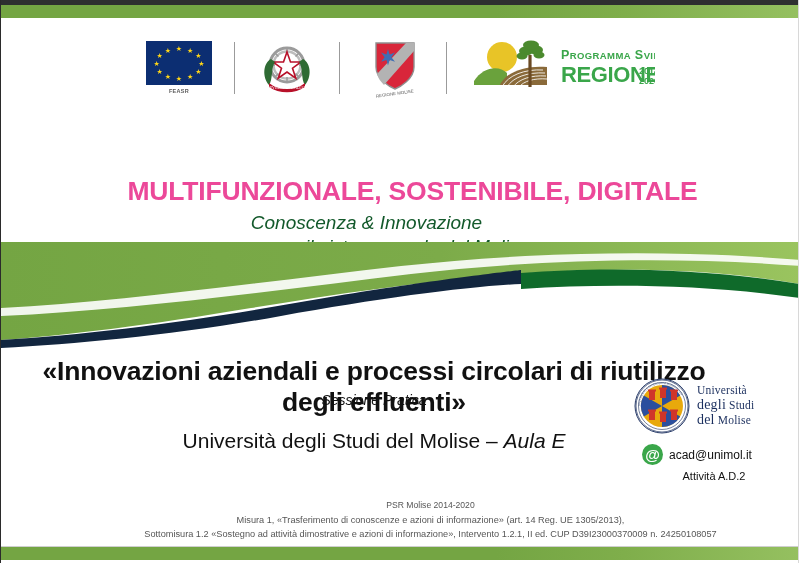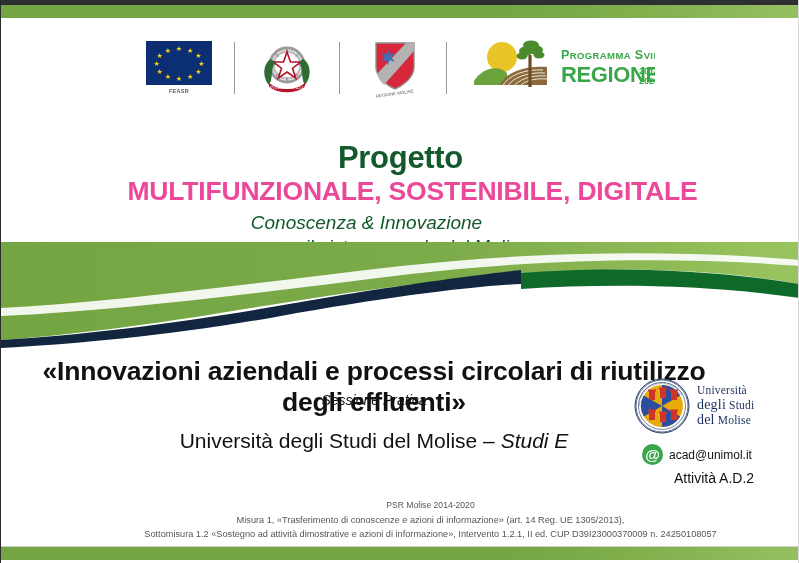--- a/index.html
+++ b/index.html
@@ -118,21 +118,21 @@
     display:flex;align-items:center;gap:6px;margin-top:10px;margin-left:8px;
   }
   .at-badge{
     width:21px;height:21px;border-radius:50%;
     background:#3aa64a;color:#fff;font-size:15px;font-weight:bold;
     display:flex;align-items:center;justify-content:center;
     font-family:"Liberation Sans", sans-serif;
   }
   .mail-text{font-size:12px;color:#111;}
   .attivita{
-    text-align:center;font-size:14px;color:#111;margin-top:5px;margin-left:10px;
+    text-align:center;font-size:11px;color:#111;margin-top:5px;margin-left:10px;
   }
   
   .footer{
     position:absolute;left:0;bottom:22px;width:799px;text-align:center;
     color:#565656;line-height:1.55;margin-left:30px;
   }
   .footer .f1{font-size:8.6px;}
   .footer .f2{font-size:9.2px;}
   .footer .f3{font-size:9.2px;}
 </style>
@@ -229,21 +229,20 @@
         </g>
         <text x="92" y="22" font-size="12.5" fill="#3aa64a" font-family="Liberation Sans, sans-serif" font-weight="bold" letter-spacing="0.4">P<tspan font-size="9.5">ROGRAMMA</tspan> S<tspan font-size="9.5">VILUPPO</tspan> R<tspan font-size="9.5">URALE</tspan></text>
         <text x="92" y="45" font-size="22" fill="#3aa64a" font-family="Liberation Sans, sans-serif" font-weight="bold" letter-spacing="-0.4">REGIONE MOLISE</text>
         <text x="170" y="37" font-size="9" fill="#3aa64a" font-family="Liberation Sans, sans-serif" font-weight="bold">2014</text>
         <text x="170" y="47" font-size="9" fill="#3aa64a" font-family="Liberation Sans, sans-serif" font-weight="bold">2020</text>
       </svg>
     </div>
   </div>
 
 
-  <div class="t-progetto">Progetto</div>
   <div class="t-main">MULTIFUNZIONALE, SOSTENIBILE, DIGITALE</div>
   <div class="t-sub1">Conoscenza &amp; Innovazione</div>
   <div class="t-sub2">per il sistema rurale del Molise</div>
 
   <div class="swoosh-wrap">
     <svg width="799" height="115" viewBox="0 0 799 115" preserveAspectRatio="none">
       <defs>
         <linearGradient id="gLight" x1="0" y1="0" x2="1" y2="0">
           <stop offset="0%" stop-color="#74a543"></stop>
           <stop offset="55%" stop-color="#7cab49"></stop>
@@ -253,21 +252,21 @@
       <path d="M0 6 L799 6 L799 48 C620 16 420 44 250 72 C150 89 60 100 0 104 Z" fill="url(#gLight)"></path>
       <path d="M799 48 C700 32 600 31 520 37 L520 53 C610 47 710 49 799 62 Z" fill="#0f6a2a"></path>
       <path d="M0 104 C90 99 200 84 300 66 C420 45 520 34 520 34 L520 48 C470 50 380 62 280 80 C180 98 80 108 0 112 Z" fill="#12263f"></path>
       <path d="M0 72 C120 66 260 46 400 30 C520 17 660 12 799 24 L799 30 C660 19 520 25 410 38 C270 55 130 74 0 80 Z" fill="#ffffff" opacity="0.9"></path>
     </svg>
   </div>
 
   <div class="q-title">«Innovazioni aziendali e processi circolari di riutilizzo degli effluenti»</div>
   <div class="q-sub">Sessione Pratica</div>
   <div class="venue">
-    <span>Università degli Studi del Molise – </span><span class="aula">Studi E</span>
+    <span>Università degli Studi del Molise – </span><span class="aula">Aula E</span>
   </div>
 
   <div class="unimol">
     <div class="unimol-row">
       <svg width="56" height="56" viewBox="0 0 56 56">
         <circle cx="28" cy="28" r="27" fill="#ffffff" stroke="#2b3e6b" stroke-width="1"></circle>
         <circle cx="28" cy="28" r="26" fill="none" stroke="#1b2f5e" stroke-width="0.7"></circle>
         <circle cx="28" cy="28" r="21" fill="#e8a90c"></circle>
         <path d="M28 28 L28 7 A21 21 0 0 1 46.2 17.5 Z" fill="#2b4f9e"></path>
         <path d="M28 28 L46.2 38.5 A21 21 0 0 1 28 49 Z" fill="#2b4f9e"></path>

